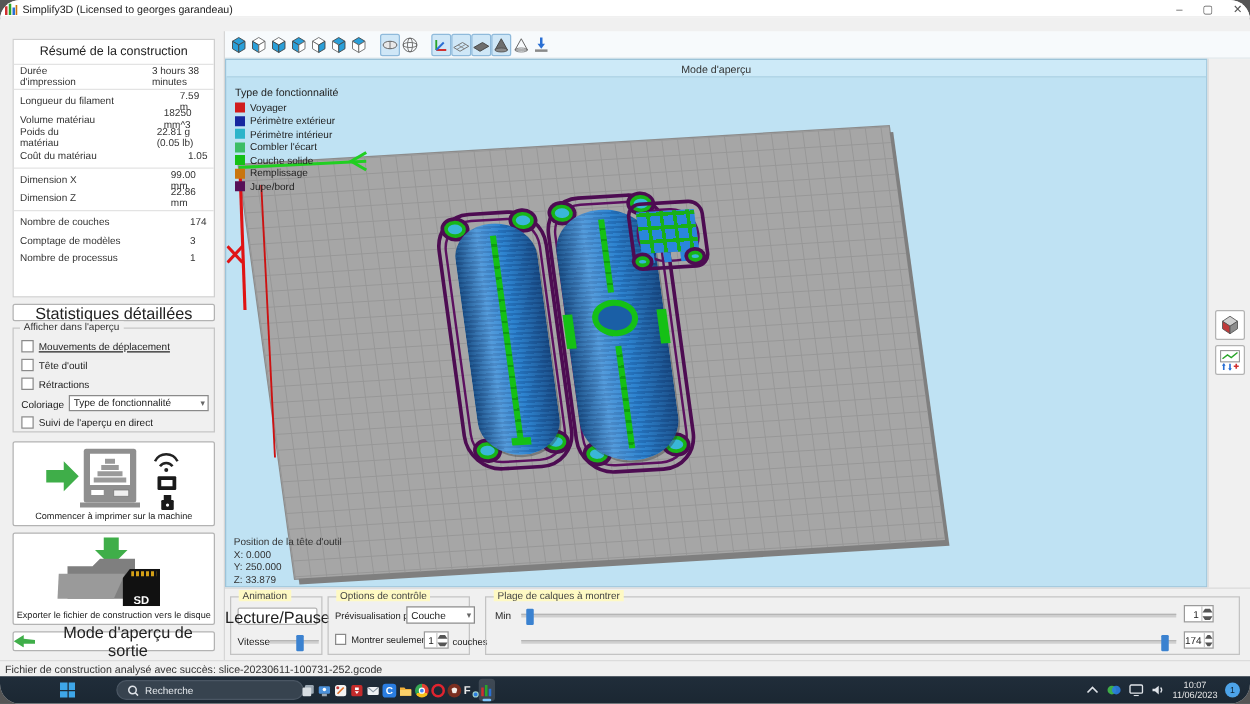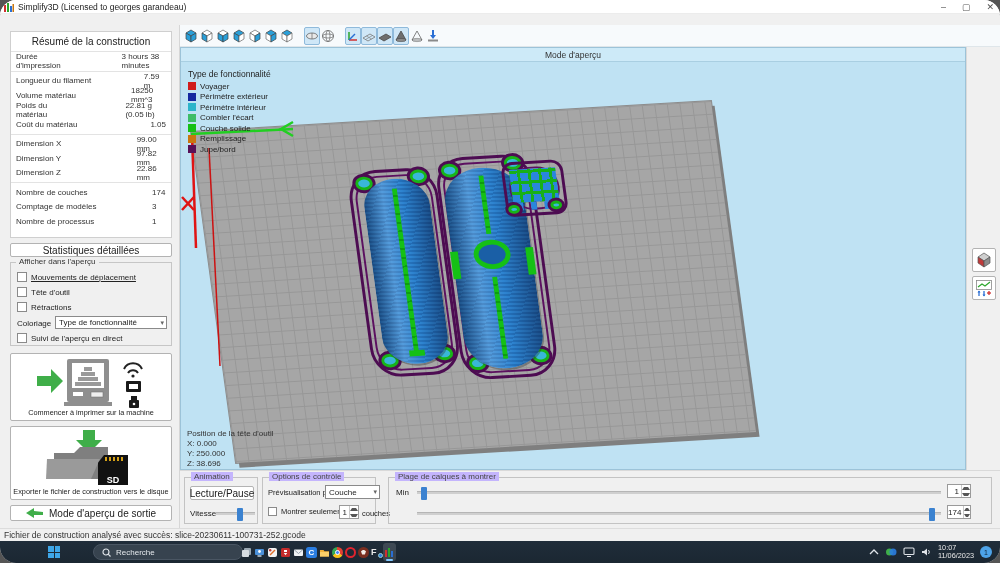--- a/index.html
+++ b/index.html
@@ -22,21 +22,21 @@
 
   
   .leftpanel { position:absolute; left:0; top:25px; width:180px; height:503px; background:#f0f0f0; border-right:1px solid #d6d6d6; }
   .sumbox { position:absolute; left:10px; top:6px; width:162px; height:207px; background:#fff; border:1px solid #cfcfcf; }
   .sumtitle { text-align:center; font-size:10px; color:#222; padding:4px 0 4px 0; border-bottom:1px solid #e3e3e3; }
   .srow { display:flex; height:14.5px; align-items:center; padding:0 5px;gap:48px; }
   .srow .l { width:88px; font-size:8px; color:#333; }
   .srow .v { font-size:8px; color:#333; }
   .sgroup { border-top:1px solid #e3e3e3; padding:2px 0; }
   .sgroup.first { border-top:none; }
-  .btn { background:#fff; border:1px solid #b3b3b3; border-radius:2px; font-size:10px; color:#222; display:flex; align-items:center; justify-content:center; }
+  .btn { background:#fff; border:1px solid #b3b3b3; border-radius:2px; font-size:13px; color:#222; display:flex; align-items:center; justify-content:center; }
   .groupbox { position:absolute; border:1px solid #c6c6c6; }
   .groupbox .lg { position:absolute; top:-6px; left:5px; background:#f0f0f0; padding:0 3px; font-size:8px; color:#333; }
   .cbrow { position:absolute; display:flex; align-items:center; gap:4px; }
   .cb { width:10px; height:10px; background:#fff; border:1px solid #8a8a8a; }
   .cbl { font-size:8px; color:#222; }
   .select { background:#fff; border:1px solid #8a8a8a; display:flex; align-items:center; font-size:8px; color:#222; padding-left:3px; position:relative; }
   .select .arr { position:absolute; right:2px; color:#666; font-size:7px; }
   .bigbtn { position:absolute; left:10px; width:162px; background:#fff; border:1px solid #b3b3b3; border-radius:2px; display:flex; flex-direction:column; align-items:center; justify-content:flex-end; }
   .bigcap { font-size:7.3px; color:#222; padding-bottom:3px; }
 
@@ -68,21 +68,21 @@
   .sw { width:8px; height:8px; }
   .litem .ll { font-size:8px; color:#222; }
   .poshud { position:absolute; left:6px; top:381px; font-size:8px; color:#333; line-height:10px; }
 
   .rgutter { position:absolute; left:966px; top:47px; width:34px; height:423px; background:#f0f0f0; border-left:1px solid #dadada; }
   .sqbtn { position:absolute; left:5px; width:24px; height:24px; background:#fff; border:1px solid #b3b3b3; border-radius:2px; display:flex; align-items:center; justify-content:center; }
 
   
   .controls { position:absolute; left:180px; top:470px; width:820px; height:58px; background:#f0f0f0; border-top:1px solid #d9d9d9; }
   .fieldset { position:absolute; border:1px solid #c3c3c3; }
-  .fieldset .lg { position:absolute; top:-6px; left:6px; background:#c4b5fd; padding:0 3px; font-size:8px; color:#444; }
+  .fieldset .lg { position:absolute; top:-6px; left:6px; background:#fef9c3; padding:0 3px; font-size:8px; color:#444; }
   .track { position:absolute; height:3px; background:#cfcfcf; border-top:1px solid #b5b5b5; }
   .handle { position:absolute; width:6px; height:13px; background:#3b82d0; border-radius:1px; top:-5px; }
   .spin { position:absolute; height:14px; background:#fff; border:1px solid #9a9a9a; display:flex; align-items:center; }
   .spin .val { flex:1; text-align:right; font-size:8px; padding-right:2px; }
   .spin .arrows { width:9px; height:100%; border-left:1px solid #c9c9c9; display:flex; flex-direction:column; }
   .spin .arrows div { flex:1; display:flex; align-items:center; justify-content:center; }
   .tri-up { width:0; height:0; border-left:2.5px solid transparent; border-right:2.5px solid transparent; border-bottom:3px solid #555; }
   .tri-dn { width:0; height:0; border-left:2.5px solid transparent; border-right:2.5px solid transparent; border-top:3px solid #555; }
   .flabel { position:absolute; font-size:8px; color:#222; }
 
@@ -92,21 +92,21 @@
   .taskbar { position:absolute; left:0; top:541px; width:1000px; height:22px; background:linear-gradient(#202d3a,#1b2732); display:flex; align-items:center; }
   .winlogo { position:absolute; left:48px; top:5px; width:12px; height:12px; display:grid; grid-template-columns:1fr 1fr; gap:1px; }
   .winlogo div { background:#3ea6e8; }
   .searchpill { position:absolute; left:93px; top:3px; width:150px; height:16px; background:#37434f; border:1px solid #4a5663; border-radius:8px; display:flex; align-items:center; gap:5px; padding-left:8px; }
   .searchpill span { color:#e4e8ec; font-size:8px; }
   .ticons { position:absolute; left:240px; top:2px; display:flex; }
   .ticon { width:13px; height:18px; display:flex; align-items:center; justify-content:center; position:relative; }
   .ticon.active { background:rgba(255,255,255,.14); border-radius:3px; }
   .ticon.active::after { content:""; position:absolute; bottom:0px; left:3px; width:7px; height:2px; background:#7fc7ff; border-radius:1px; }
   .tray { position:absolute; right:8px; top:0; height:22px; display:flex; align-items:center; gap:6px; }
-  .clock { text-align:left; color:#e8e8e8; font-size:7.3px; line-height:8.5px; }
+  .clock { text-align:center; color:#e8e8e8; font-size:7.3px; line-height:8.5px; }
   .badge { width:12px; height:12px; border-radius:50%; background:#4da3e8; color:#0c2236; font-size:7px; display:flex; align-items:center; justify-content:center; }
 
   .sdcard { position:absolute; background:#111; color:#fff; clip-path:polygon(20% 0,100% 0,100% 100%,0 100%,0 26%); display:flex; align-items:flex-end; justify-content:center; font-weight:bold; }
   .sdcard::before { content:""; position:absolute; top:2px; left:7px; right:3px; height:4px;
                     background:repeating-linear-gradient(90deg,#d4a017 0 2px,transparent 2px 4px); }
 </style>
 </head>
 <body>
 
 <div class="app">
@@ -256,24 +256,20 @@
           </div>
         <div class="srow">
             <span class="l">Coût du matériau</span>
             <span class="v">1.05</span>
           </div>
       </div>
       <div class="sgroup">
         <div class="srow">
             <span class="l">Dimension X</span>
             <span class="v">99.00 mm</span>
-          </div>
-        <div class="srow">
-            <span class="l">Dimension Y</span>
-            <span class="v">97.82 mm</span>
           </div>
         <div class="srow">
             <span class="l">Dimension Z</span>
             <span class="v">22.86 mm</span>
           </div>
       </div>
       <div class="sgroup">
         <div class="srow">
             <span class="l">Nombre de couches</span>
             <span class="v">174</span>
@@ -437,21 +433,21 @@
       <div class="litem">
           <div class="sw" style="background-color: rgb(87, 16, 87);"></div>
           <span class="ll">Jupe/bord</span>
         </div>
     </div>
 
     <div class="poshud">
       <div>Position de la tête d'outil</div>
       <div>X: 0.000</div>
       <div>Y: 250.000</div>
-      <div>Z: 38.696</div>
+      <div>Z: 33.879</div>
     </div>
   </div>
 
   <div class="rgutter">
     <button class="sqbtn" style="top:201px;">
       <svg width="18" height="18">
         <polygon points="3,6 9,2 15,6 9,10" fill="#cfcfcf" stroke="#555" stroke-width="0.7"></polygon>
         <polygon points="3,6 9,10 9,16 3,12" fill="#c03a3a" stroke="#555" stroke-width="0.7"></polygon>
         <polygon points="15,6 9,10 9,16 15,12" fill="#8d8d8d" stroke="#555" stroke-width="0.7"></polygon>
       </svg>

